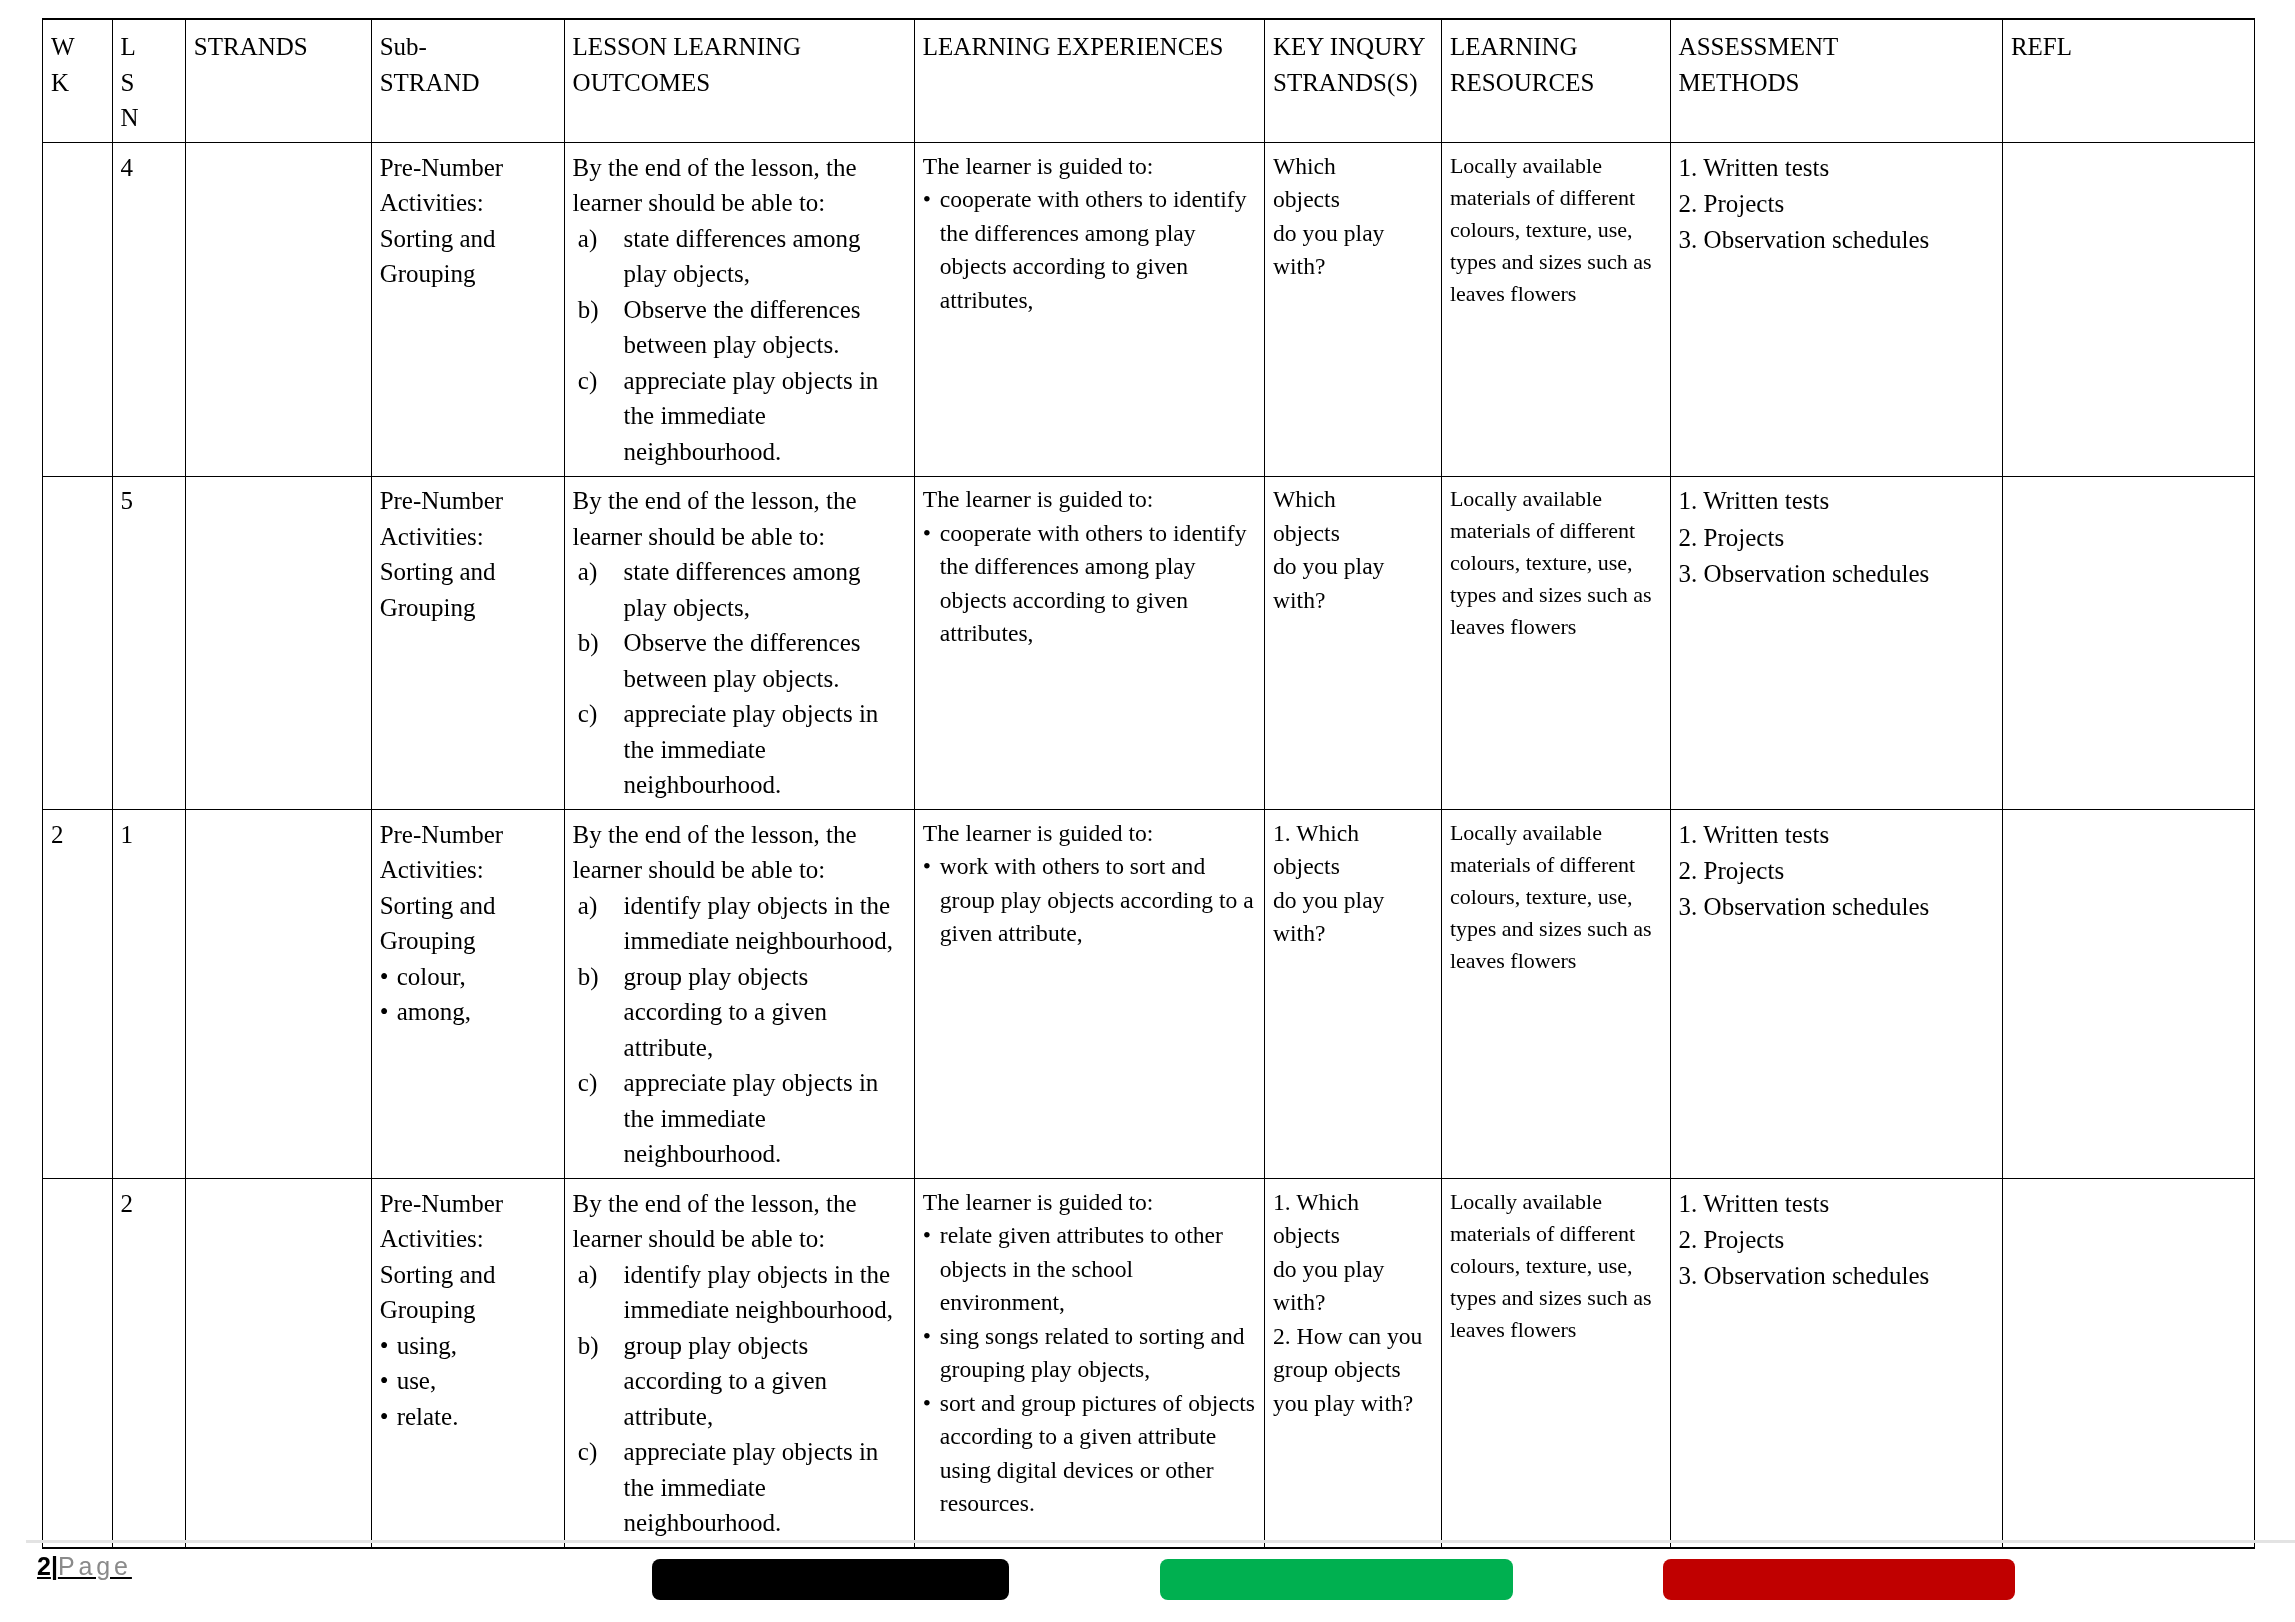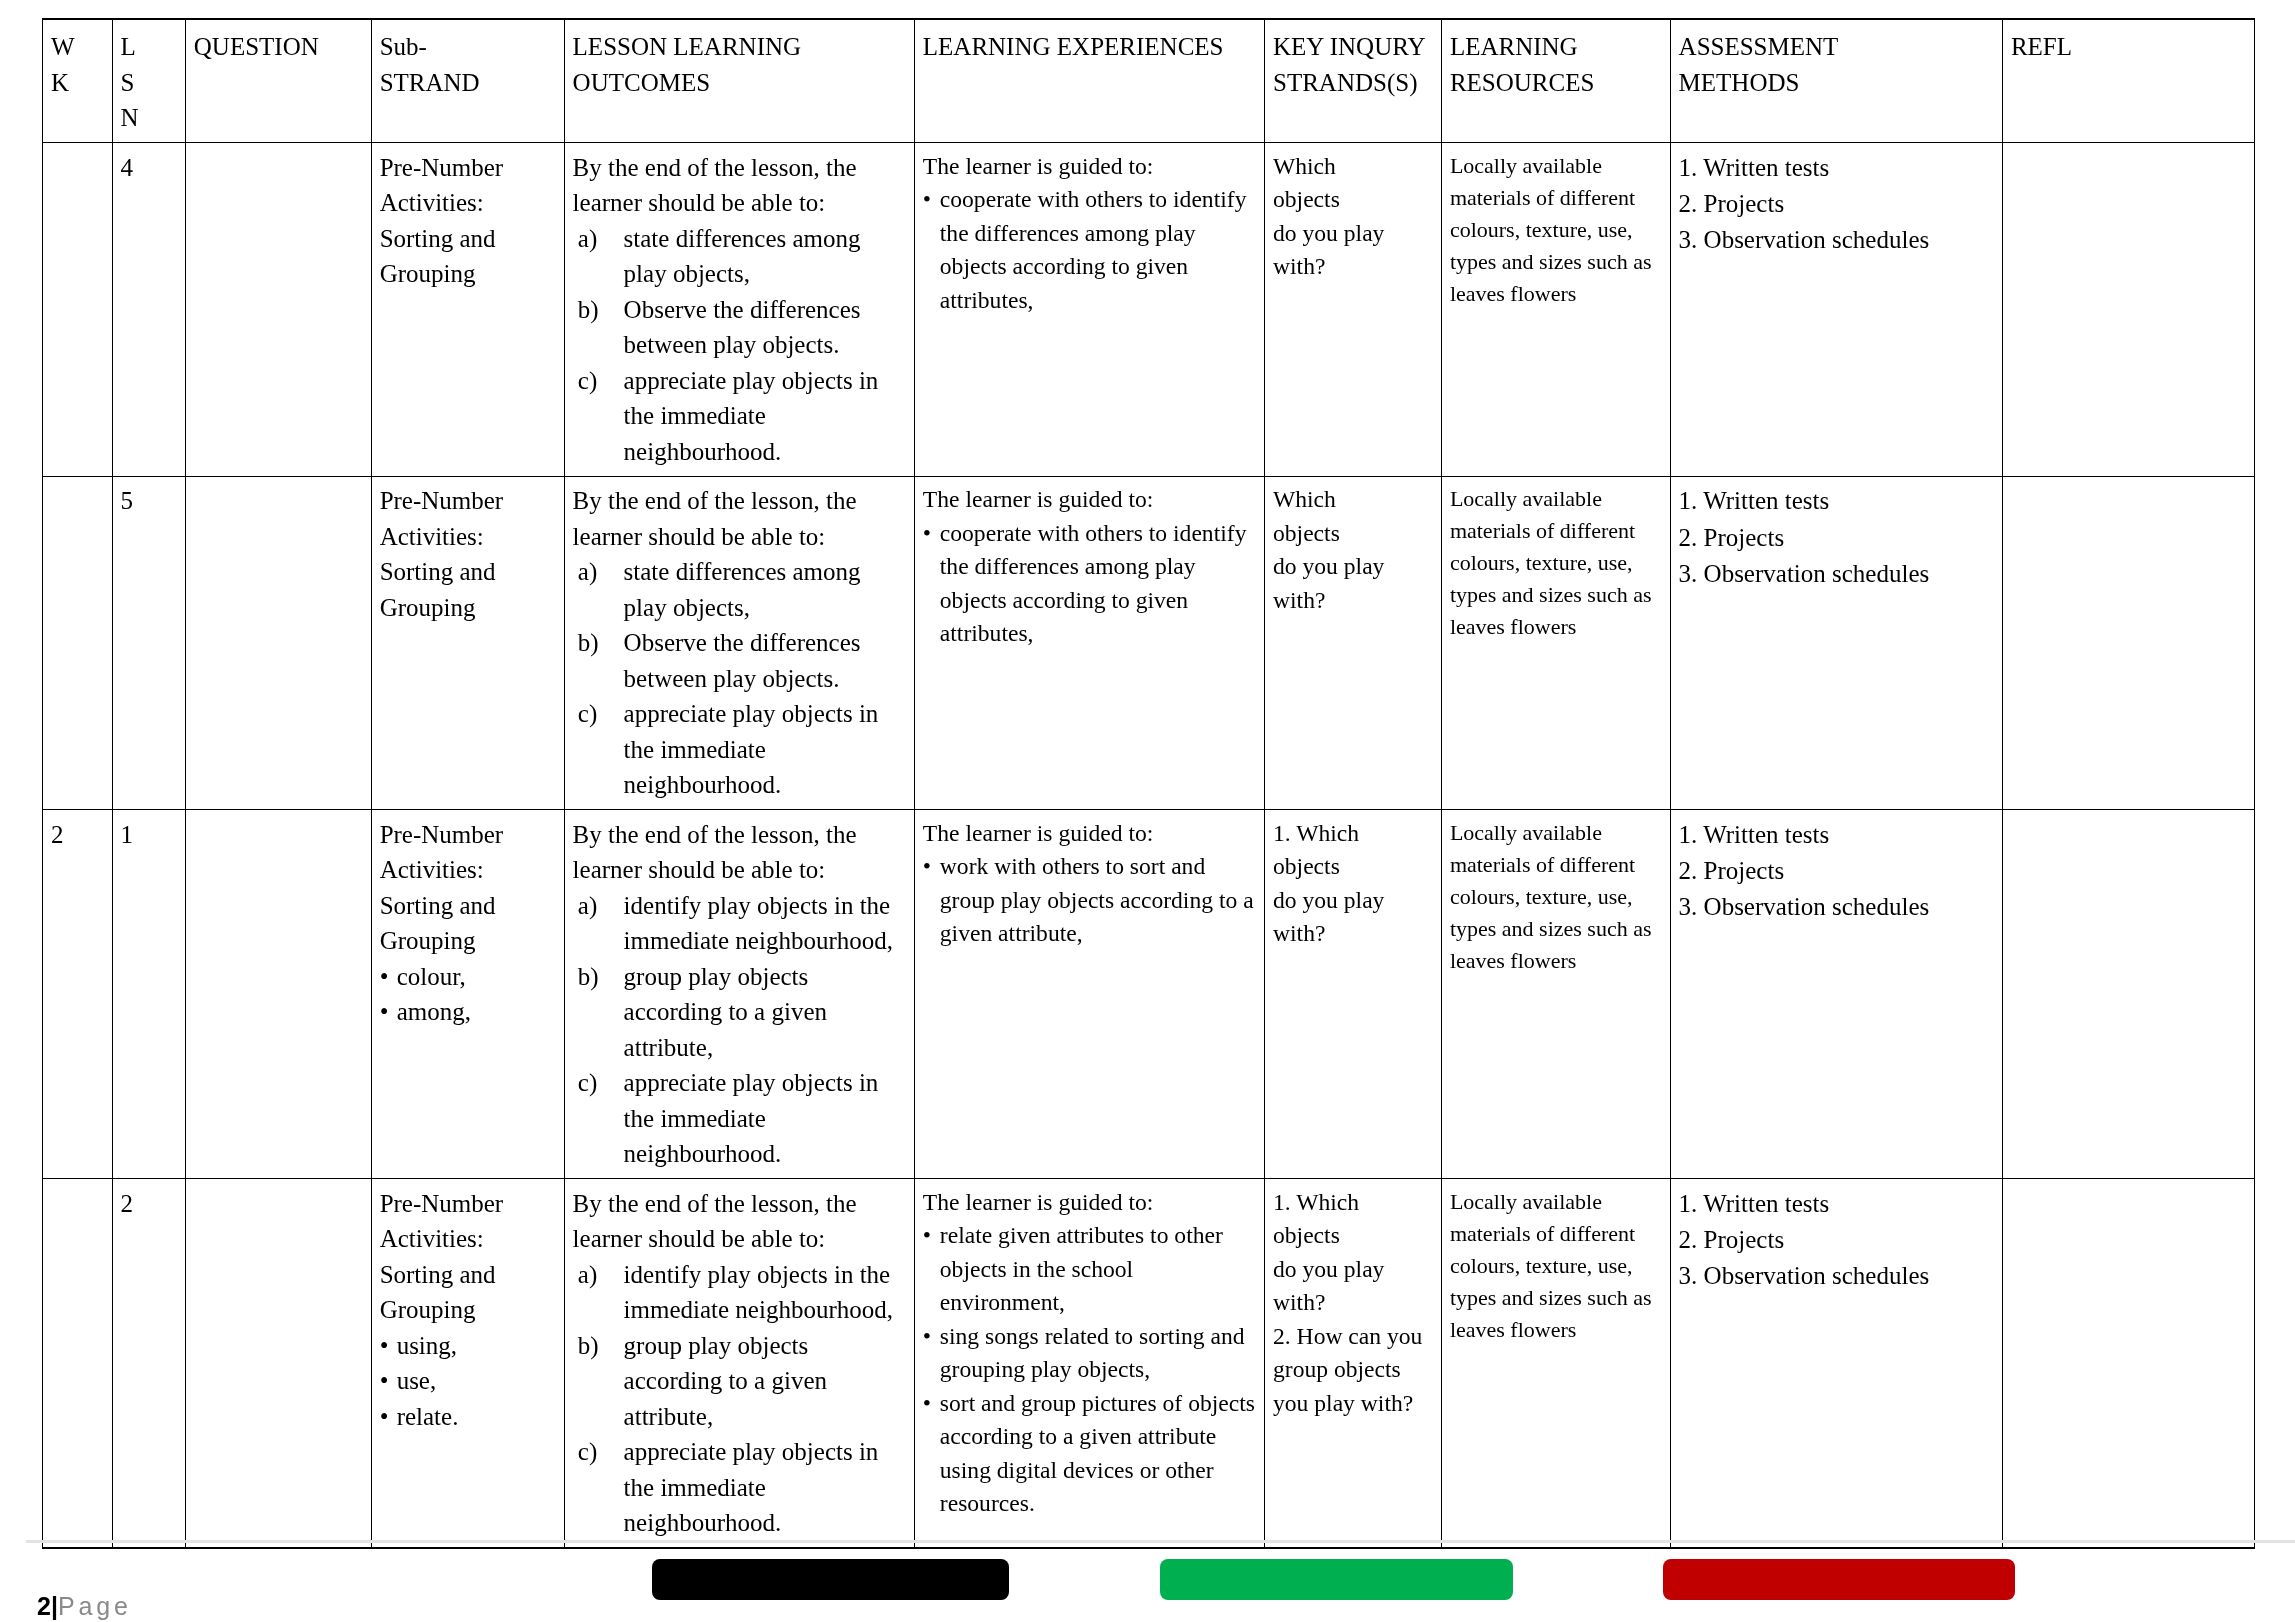--- a/index.html
+++ b/index.html
@@ -104,24 +104,25 @@
     position: absolute;
     left: 26px;
     top: 1540px;
     width: 2269px;
     height: 3.3px;
     background: #e3e3e3;
   }
   #footer-page {
     position: absolute;
     left: 37px;
-    top: 1592px;
+    top: 1552px;
     font-family: "Liberation Sans", "DejaVu Sans", sans-serif;
     font-size: 25px;
     white-space: pre;
+    text-decoration: underline;
   }
   #footer-page .pg-num {
     font-weight: bold;
     color: #000000;
   }
   #footer-page .pg-bar {
     font-weight: bold;
     color: #000000;
   }
   #footer-page .pg-word {
@@ -161,21 +162,21 @@
         <td>
             <span class="hdr-text">W
 K</span>
           </td>
         <td>
             <span class="hdr-text">L
 S
 N</span>
           </td>
         <td>
-            <span class="hdr-text">QUESTION</span>
+            <span class="hdr-text">STRANDS</span>
           </td>
         <td>
             <span class="hdr-text">Sub-
 STRAND</span>
           </td>
         <td>
             <span class="hdr-text">LESSON LEARNING OUTCOMES</span>
           </td>
         <td>
             <span class="hdr-text">LEARNING EXPERIENCES</span>

